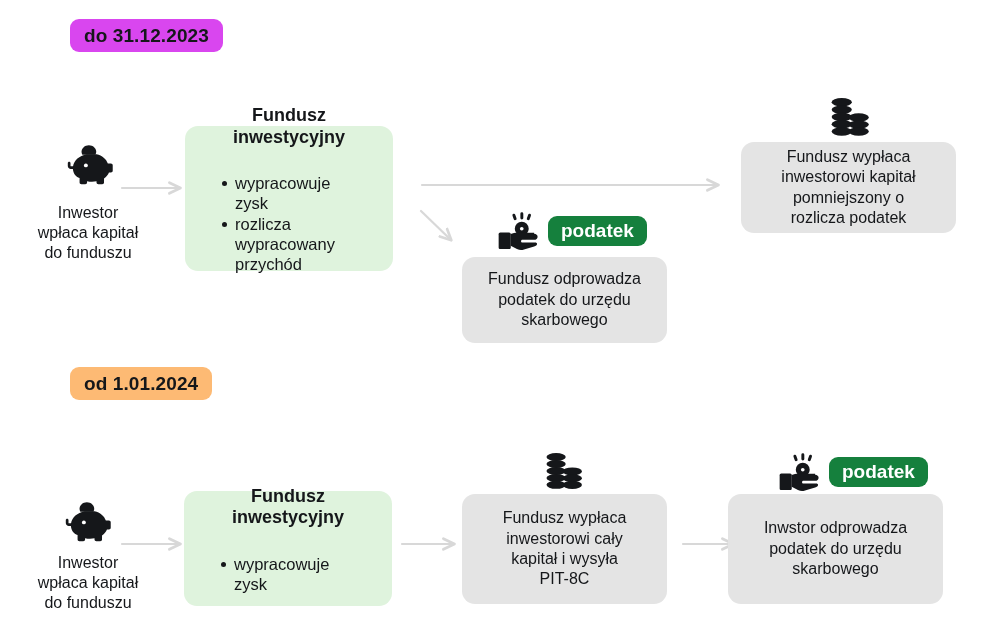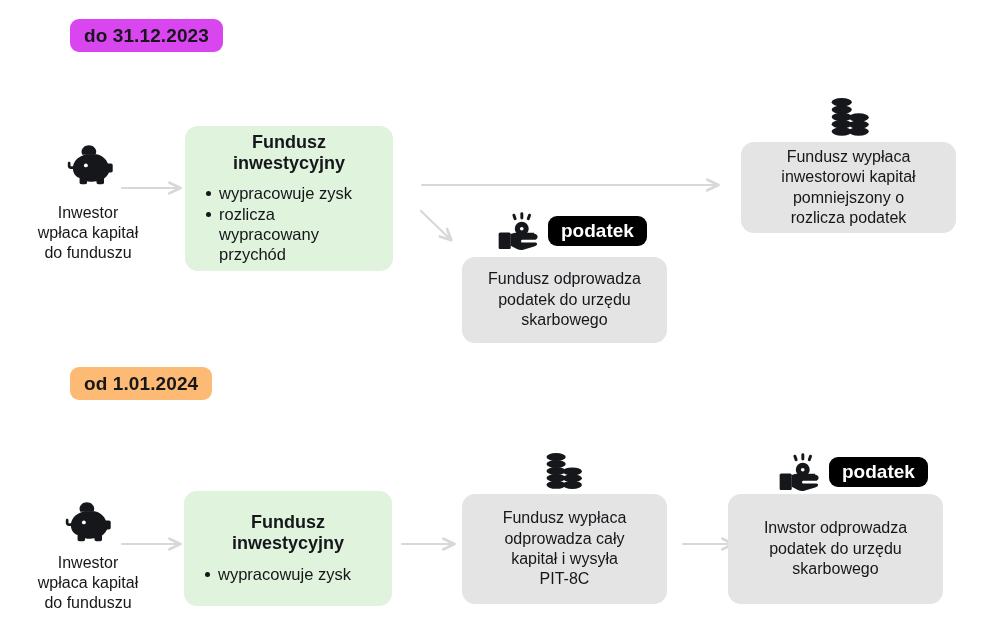--- a/index.html
+++ b/index.html
@@ -56,21 +56,21 @@
     font-size: 18px;
     font-weight: bold;
     line-height: 1.18;
     text-align: center;
     color: #15171a;
     margin-bottom: 9px;
   }
   .box-title span { display: block; }
 
   .bullets {
-    margin: 0;
+    margin: 16px;
     padding: 0 0 0 20px;
     list-style: none;
   }
   .bullets li {
     position: relative;
     font-size: 16.5px;
     line-height: 1.22;
     color: #15171a;
     margin-bottom: 1px;
   }
@@ -101,21 +101,21 @@
     color: #15171a;
     width: 140px;
   }
   .caption span { display: block; }
 
   
   .podatek-pill {
     display: inline-flex;
     align-items: center;
     justify-content: center;
-    background: #000000;
+    background: #15803d;
     color: #ffffff;
     border-radius: 9px;
     font-size: 19px;
     font-weight: bold;
     height: 30px;
     padding: 0 13px;
     box-sizing: border-box;
     white-space: nowrap;
   }
 
@@ -271,21 +271,21 @@
 
   <div class="abs" style="left:543px; top:452px;">
     <svg width="42" height="38" viewBox="0 0 48 43">
         <use href="#ico-coins"></use>
       </svg>
   </div>
 
   <div class="abs box box-gray" style="left:462px; top:494px; width:205px; height:110px;">
     <div class="box-text">
       <span>Fundusz wypłaca</span>
-      <span>odprowadza cały</span>
+      <span>inwestorowi cały</span>
       <span>kapitał i wysyła</span>
       <span>PIT-8C</span>
     </div>
   </div>
 
   <svg class="abs" style="left:681px; top:531px;" width="60" height="26">
     <line x1="2" y1="13" x2="52" y2="13" stroke="#d8d8d8" stroke-width="2.2" stroke-linecap="round" marker-end="url(#arrowhead)"></line>
   </svg>
 
   <div class="abs icon-row" style="left:778px; top:452px;">

